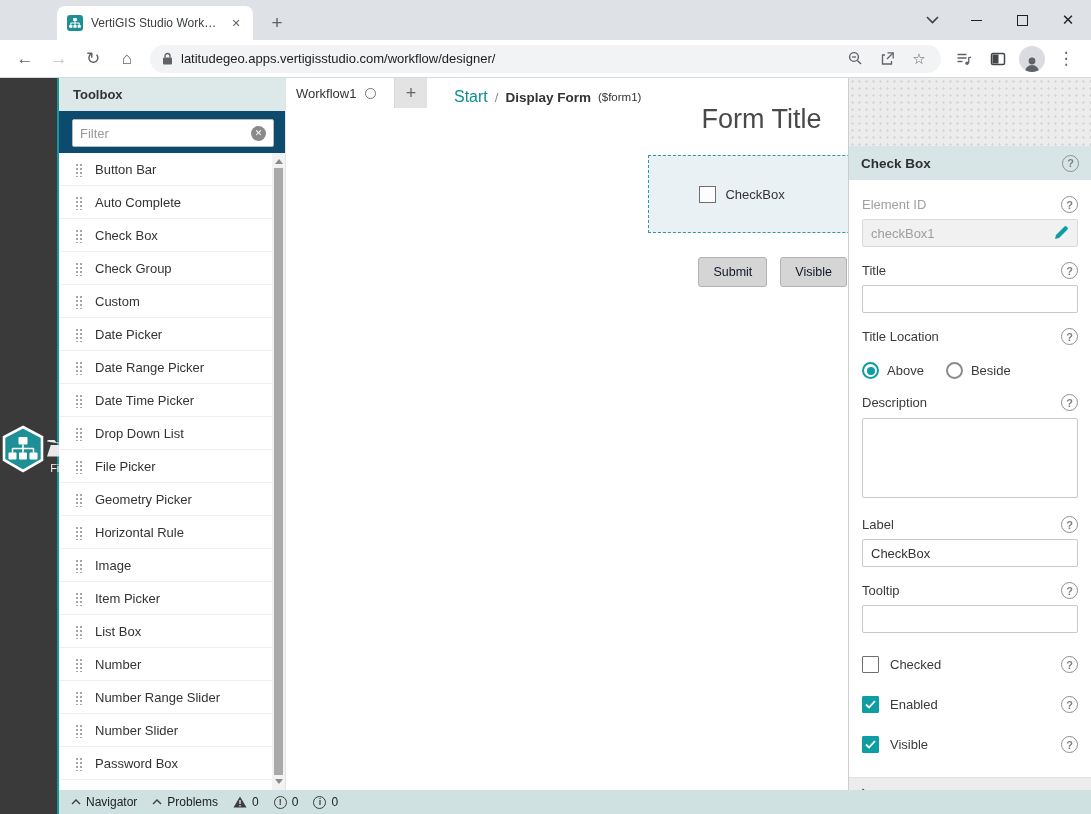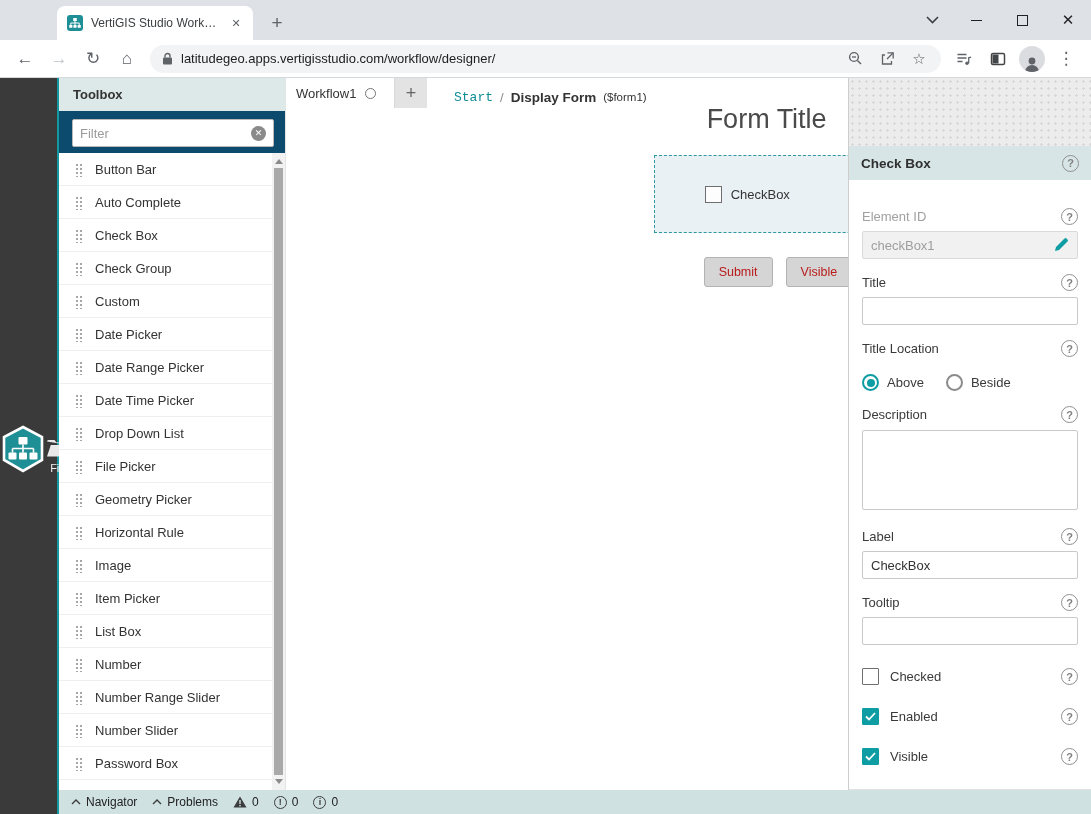--- a/index.html
+++ b/index.html
@@ -64,46 +64,46 @@
   .sb-thumb{width:9px;flex:1;background:#a9a9a9;margin:4px 0;}
   
   .canvas{width:563px;display:flex;background:#fff;border-left:1px solid #e4e4e4;}
   .dots{background-color:#ececec;background-image:radial-gradient(#d7d7d7 1px,transparent 1.25px);background-size:7px 7px;}
   .tabstrip{height:30px;display:flex;align-items:stretch;flex:none;}
   .wftab{width:108px;background:#fff;display:flex;align-items:center;gap:9px;padding:0 10px;font-size:13px;color:#333;}
   .wftab-circle{width:11px;height:11px;border:1.5px solid #757575;border-radius:50%;flex:none;}
   .plustab{width:33px;background:#e3e3e3;display:flex;align-items:center;justify-content:center;font-size:18px;color:#666;border-left:1px solid #d8d8d8;}
   .striprest{flex:1;}
   .breadcrumb{height:38px;display:flex;align-items:center;padding-left:27px;gap:7px;flex:none;background:#fff;}
-  .bc-link{color:#0e8d95;font-size:13px;font-family:Liberation Mono, monospace;}
+  .bc-link{color:#0e8d95;font-size:16px;}
   .bc-sep{color:#8a8a8a;font-size:13px;}
   .bc-current{color:#333;font-weight:bold;font-size:13.5px;}
   .bc-suffix{color:#333;font-size:11.5px;}
   .canvas-body{flex:1;min-height:0;}
   .heading-row{display:flex;align-items:center;margin:26px 62px 0 60px;}
   .form-title{flex:1;font-size:27px;color:#4a4a4a;}
   .kebab-box{width:20px;height:24px;display:flex;align-items:center;justify-content:center;}
   .kebab{width:3px;height:3px;border-radius:50%;background:#5c5c5c;box-shadow:0 -6px 0 #5c5c5c,0 6px 0 #5c5c5c;}
   .sel-el{margin:20px 15px 0 7px;height:78px;background:#e9f1f5;border:1px dashed #2e98a0;
        display:flex;align-items:center;padding:0 55px 0 50px;}
   .cb{width:17px;height:17px;border:1px solid #6f6f6f;background:#fdfdfd;flex:none;}
   .sel-label{flex:1;margin-left:9px;font-size:13px;color:#333;}
   .btn-row{margin:24px 70px 0 57px;display:flex;align-items:center;gap:13px;}
   .form-btn{background:#d5d5d5;border:1px solid #b3b3b3;border-radius:3px;padding:7px 14px;
-       font-size:12.5px;color:#b91c1c;font-family:inherit;}
+       font-size:12.5px;color:#0f172a;font-family:inherit;}
   .btn-row .kebab-box{margin-left:auto;}
   
   .panel{width:243px;border-left:1px solid #cdcdcd;display:flex;flex-direction:column;background:#fff;}
   .panel-spacer{height:68px;flex:none;}
   .panel-header{height:34px;background:#d7e5e6;display:flex;align-items:center;padding:0 12px;
        font-size:13.5px;font-weight:bold;color:#2f2f2f;flex:none;}
   .panel-header .help{margin-left:auto;}
   .help{width:17px;height:17px;border:1.5px solid #8f8f8f;border-radius:50%;color:#818181;font-size:11px;
        font-weight:bold;display:flex;align-items:center;justify-content:center;flex:none;background:#fff0;}
-  .panel-body{flex:1;padding:16px 13px 0 13px;overflow:hidden;font-size:13px;color:#3a3a3a;}
+  .panel-body{flex:1;padding:4px 13px 0 13px;overflow:hidden;font-size:13px;color:#3a3a3a;}
   .lrow{display:flex;align-items:center;justify-content:space-between;margin-top:15px;}
   .lbl-dim{color:#a0a0a0;}
   .pinput{width:100%;height:28px;border:1px solid #c9c9c9;border-radius:2px;margin-top:6px;
        font-size:13px;padding:0 8px;font-family:inherit;color:#333;outline:none;}
   .id-wrap{width:100%;height:28px;background:#f1f1f1;border:1px solid #dadada;border-radius:2px;margin-top:6px;
        display:flex;align-items:center;padding:0 8px;color:#9e9e9e;font-size:13px;}
   .id-wrap .pencil{margin-left:auto;}
   .ptextarea{width:100%;height:80px;border:1px solid #c9c9c9;border-radius:2px;margin-top:7px;resize:none;outline:none;font-family:inherit;}
   .radio-row{display:flex;align-items:center;margin-top:17px;gap:8px;}
   .radio{width:17px;height:17px;border-radius:50%;border:2px solid #8b8b8b;flex:none;background:#fff;}

